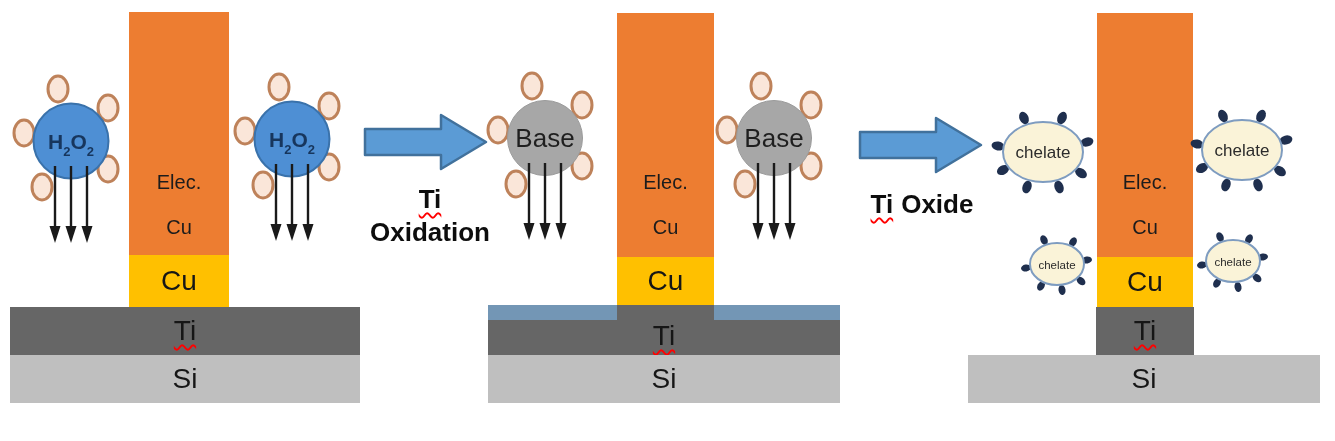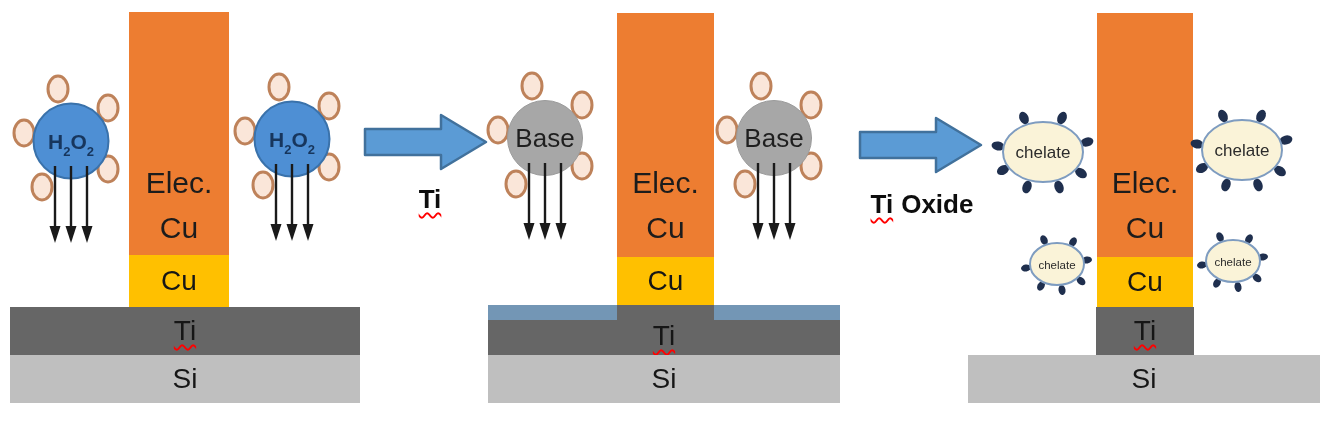--- a/index.html
+++ b/index.html
@@ -1,21 +1,21 @@
 <!DOCTYPE html>
 <html><head>
 <meta charset="utf-8">
 <style>
   html,body{margin:0;padding:0;background:#fff;}
   #stage{position:relative;width:1335px;height:441px;background:#FFFFFF;overflow:hidden;
          font-family:"Liberation Sans","DejaVu Sans",sans-serif;}
   .abs{position:absolute;}
   .slab{position:absolute;display:flex;align-items:center;justify-content:center;}
   .ll{font-size:28px;color:#161616;line-height:1;}
-  .pillar-label{position:absolute;left:0;right:0;text-align:center;font-size:30px;
+  .pillar-label{position:absolute;left:0;right:0;text-align:center;font-size:20px;
                 line-height:45px;color:#1c1c1c;}
   .step{position:absolute;text-align:center;font-weight:bold;font-size:26px;
         line-height:33px;color:#0d0d0d;}
   .sq{text-decoration-line:underline;text-decoration-style:wavy;
       text-decoration-color:#FF0000;text-decoration-thickness:2px;text-underline-offset:4px;}
   .rest:not(:empty){margin-left:8px;}
   .peach{fill:#FAE6D9;stroke:#BE825A;stroke-width:3;}
   .h2o2c{fill:#4E8FD4;stroke:#3A72AB;stroke-width:2;}
   .basec{fill:#A7A7A7;stroke:#9B9B9B;stroke-width:1;}
   .darrow line{stroke:#1a1a1a;stroke-width:2.4;}
@@ -87,20 +87,21 @@
         <polygon points="73.5,154 84.5,154 79,171"></polygon>
     </g>
     <text class="h2o2t" x="63" y="77" text-anchor="middle"><tspan>H</tspan><tspan dy="7" font-size="13">2</tspan><tspan dy="-7">O</tspan><tspan dy="7" font-size="13">2</tspan></text>
   </svg>
 
   <svg class="abs" style="left:363px;top:112px;" width="126" height="60" viewBox="0 0 126 60">
     <polygon class="barrow" points="2,17 78,17 78,3 123,30 78,57 78,43 2,43"></polygon>
   </svg>
   <div class="step" style="left:355px;top:183px;width:150px;">
     <div><span class="sq">Ti</span><span class="rest"></span></div>
+    <div>Oxidation</div>
   </div>
 
   <div class="abs" style="left:617px;top:13px;width:97px;height:244px;background:#ED7D31;">
     <div class="pillar-label" style="top:147px;">
       <div>Elec.</div>
       <div>Cu</div>
     </div>
   </div>
   <div class="slab" style="left:617px;top:257px;width:97px;height:48px;background:#FFC000;">
     <span class="ll">Cu</span>

